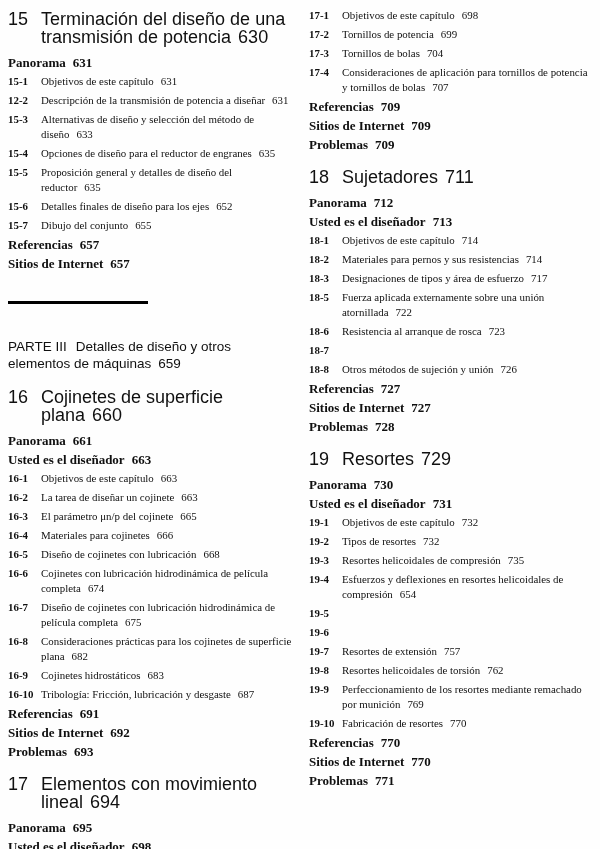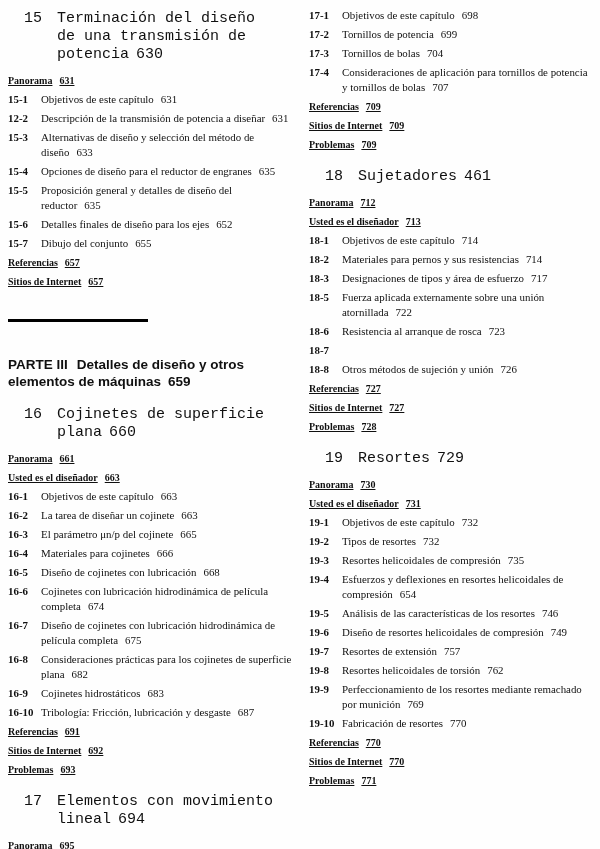--- a/index.html
+++ b/index.html
@@ -9,49 +9,48 @@
     background: #fefefe;
     color: #101010;
     font-family: "Liberation Serif", serif;
   }
   .page { display: flex; padding: 8px 4px 0 8px; gap: 16px; }
   .column { width: 285px; flex: 0 0 285px; }
 
   
   .chapter {
     display: grid; grid-template-columns: 33px 1fr;
-    font-family: Liberation Mono, monospace;
-    font-size: 15px; line-height: 18px;
-    margin: 16px 16px 9px;
+    font-family: Liberation Sans, sans-serif;
+    font-size: 18px; line-height: 18px;
+    margin: 16px 0 9px;
   }
   .column > .chapter:first-child { margin-top: 2px; }
 
   
   .part {
     font-family: "Liberation Sans", sans-serif;
-    font-weight: bold;
+    font-weight: normal;
     font-size: 13.5px; line-height: 17px;
     margin: 34px 0 12px;
   }
   .part .part-title { margin-left: 9px; }
 
   
   .entry {
     display: grid; grid-template-columns: 33px 1fr;
     font-size: 10.9px; line-height: 15px;
     margin-bottom: 4px;
   }
   .entry .num { font-weight: bold; }
 
   
   .bold-row {
-    font-size: 10px; line-height: 15px;
+    font-size: 13px; line-height: 15px;
     font-weight: bold;
     margin-bottom: 4px;
-    text-decoration: underline;
   }
 
   .pg { margin-left: 7px; }
 
   
   .rule {
     width: 140px; height: 3px;
     background: #000;
     margin-top: 30px;
   }
@@ -169,21 +168,21 @@
       </div>
       <div class="entry">
         <span class="num">17-4</span>
         <span class="cell"><span class="t">Consideraciones de aplicación para tornillos de potencia y tornillos de bolas</span><span class="pg">707</span></span>
       </div>
       <div class="bold-row"><span class="t">Referencias</span><span class="pg">709</span></div>
       <div class="bold-row"><span class="t">Sitios de Internet</span><span class="pg">709</span></div>
       <div class="bold-row"><span class="t">Problemas</span><span class="pg">709</span></div>
       <div class="chapter">
         <span class="num">18</span>
-        <span class="cell"><span class="t">Sujetadores</span><span class="pg">461</span></span>
+        <span class="cell"><span class="t">Sujetadores</span><span class="pg">711</span></span>
       </div>
       <div class="bold-row"><span class="t">Panorama</span><span class="pg">712</span></div>
       <div class="bold-row"><span class="t">Usted es el diseñador</span><span class="pg">713</span></div>
       <div class="entry">
         <span class="num">18-1</span>
         <span class="cell"><span class="t">Objetivos de este capítulo</span><span class="pg">714</span></span>
       </div>
       <div class="entry">
         <span class="num">18-2</span>
         <span class="cell"><span class="t">Materiales para pernos y sus resistencias</span><span class="pg">714</span></span>
@@ -227,25 +226,23 @@
       <div class="entry">
         <span class="num">19-3</span>
         <span class="cell"><span class="t">Resortes helicoidales de compresión</span><span class="pg">735</span></span>
       </div>
       <div class="entry">
         <span class="num">19-4</span>
         <span class="cell"><span class="t">Esfuerzos y deflexiones en resortes helicoidales de compresión</span><span class="pg">654</span></span>
       </div>
       <div class="entry">
         <span class="num">19-5</span>
-        <span class="cell"><span class="t">Análisis de las características de los resortes</span><span class="pg">746</span></span>
       </div>
       <div class="entry">
         <span class="num">19-6</span>
-        <span class="cell"><span class="t">Diseño de resortes helicoidales de compresión</span><span class="pg">749</span></span>
       </div>
       <div class="entry">
         <span class="num">19-7</span>
         <span class="cell"><span class="t">Resortes de extensión</span><span class="pg">757</span></span>
       </div>
       <div class="entry">
         <span class="num">19-8</span>
         <span class="cell"><span class="t">Resortes helicoidales de torsión</span><span class="pg">762</span></span>
       </div>
       <div class="entry">

